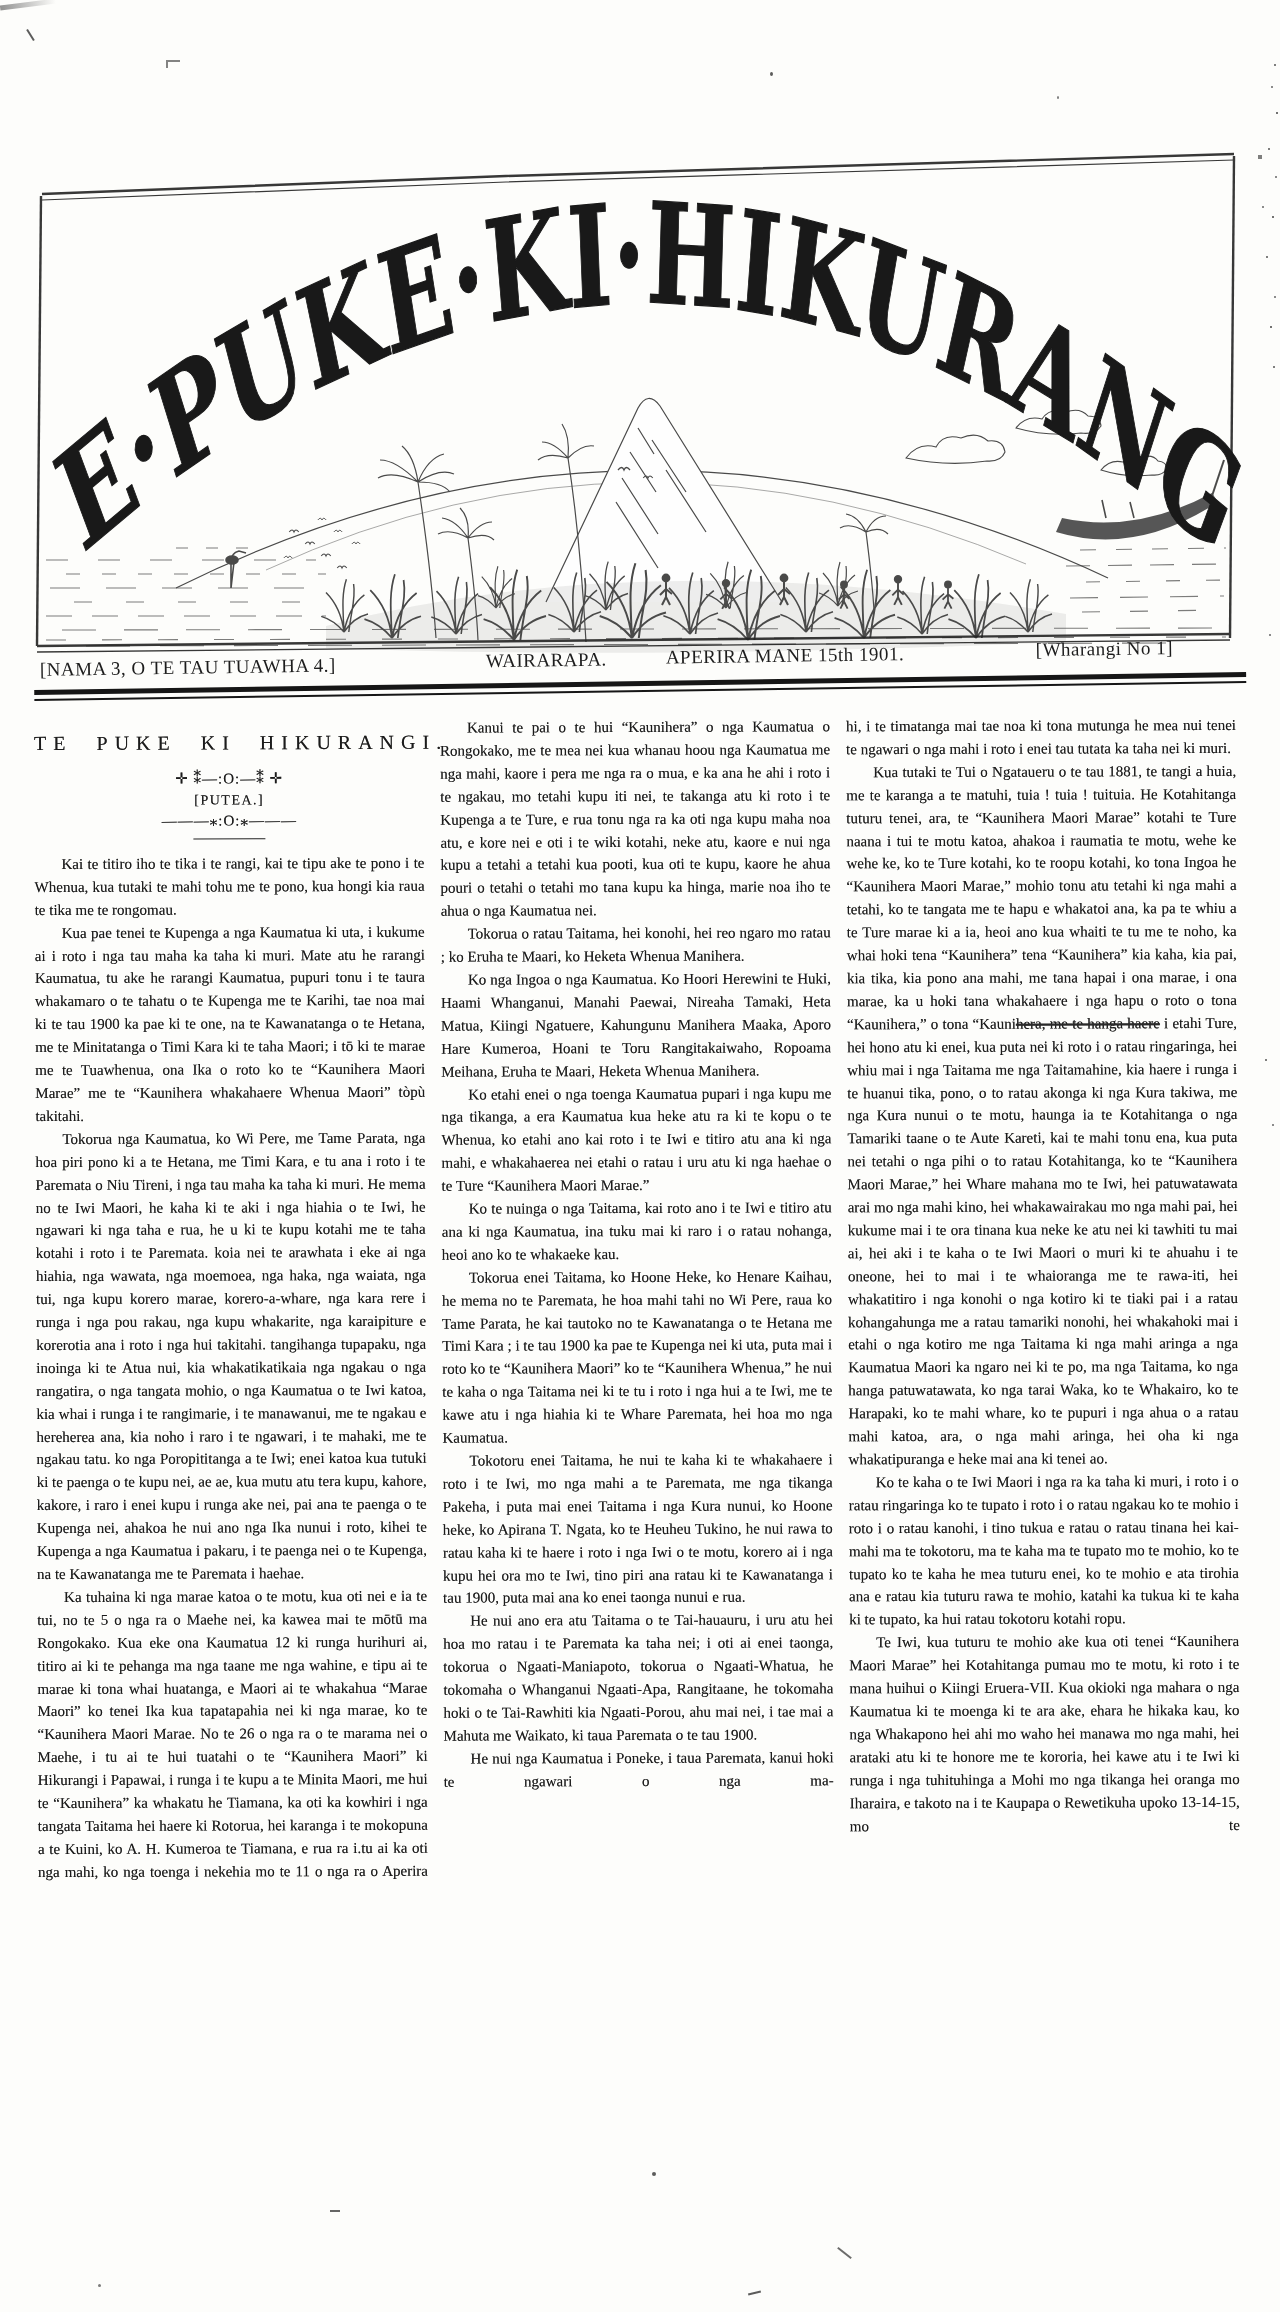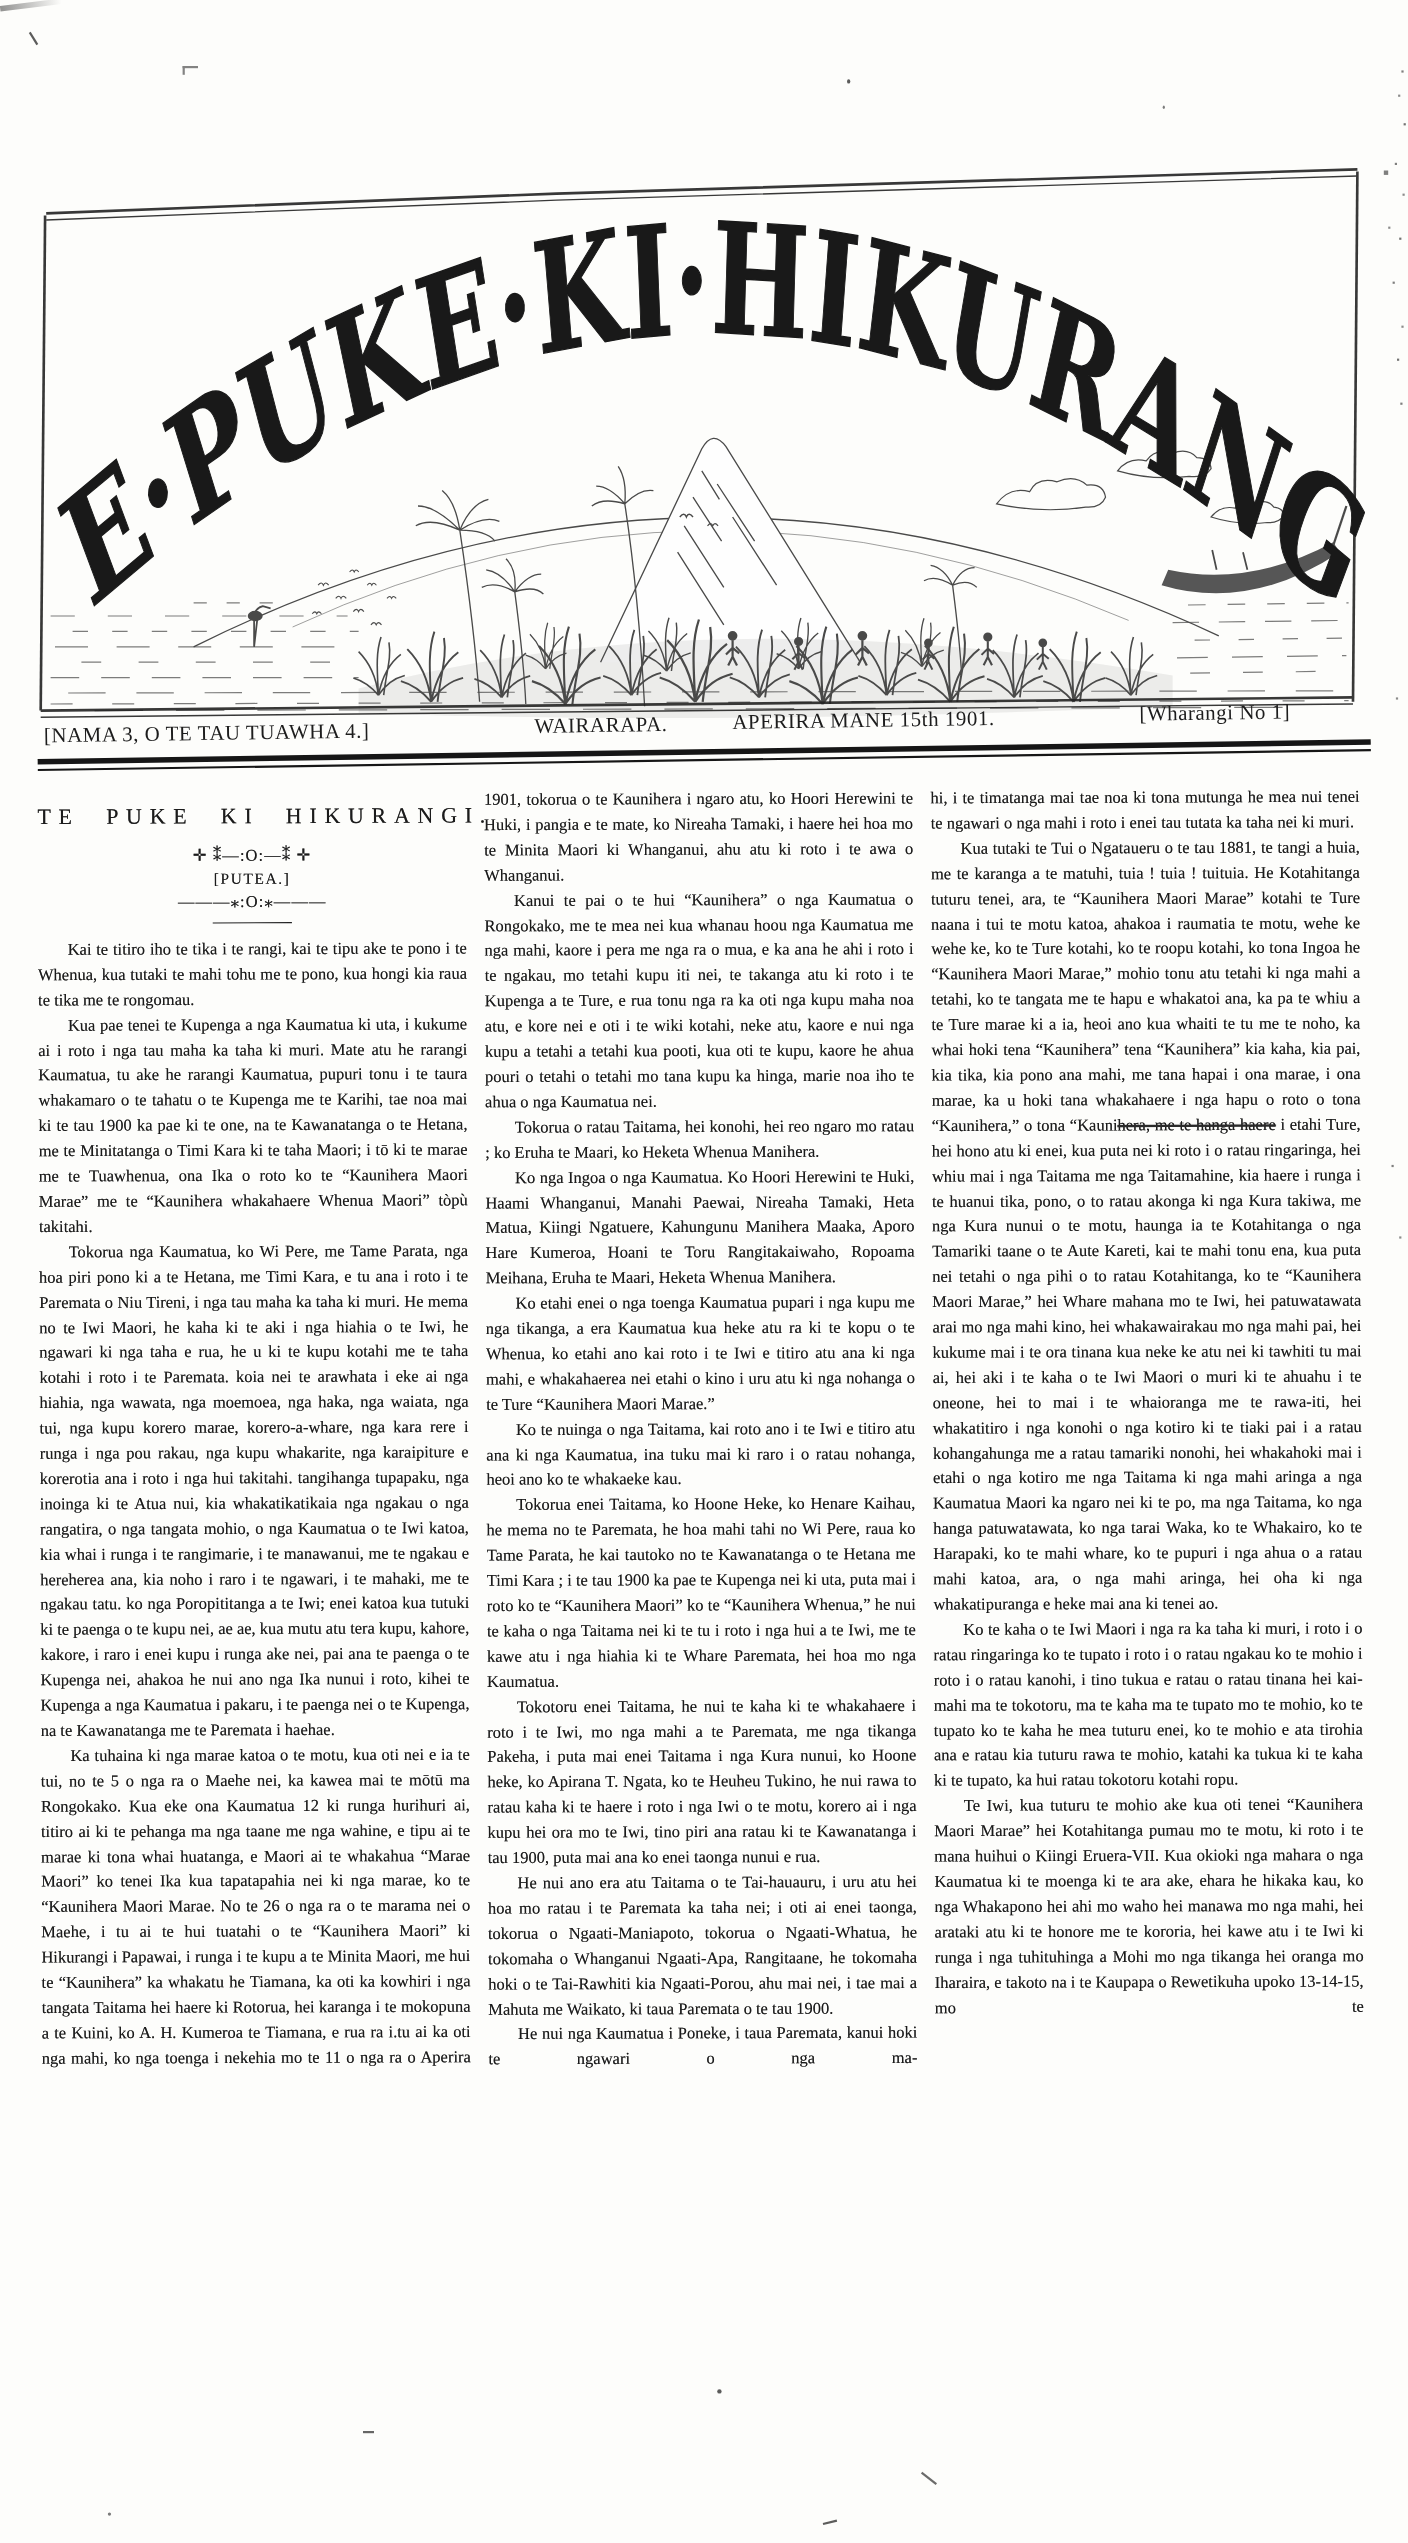--- a/index.html
+++ b/index.html
@@ -201,25 +201,24 @@
       <div class="orn orn-label">[PUTEA.]</div>
       <div class="orn">———⁎:O:⁎———</div>
       <div class="short-rule"></div>
       <p>Kai te titiro iho te tika i te rangi, kai te tipu ake te pono i te Whenua, kua tutaki te mahi tohu me te pono, kua hongi kia raua te tika me te rongomau.</p>
       <p>Kua pae tenei te Kupenga a nga Kaumatua ki uta, i kukume ai i roto i nga tau maha ka taha ki muri.  Mate atu he rarangi Kaumatua, tu ake he rarangi Kaumatua, pupuri tonu i te taura whakamaro o te tahatu o te Kupenga me te Karihi, tae noa mai ki te tau 1900 ka pae ki te one, na te Kawanatanga o te Hetana, me te Minitatanga o Timi Kara ki te taha Maori; i tō ki te marae me te Tuawhenua, ona Ika o roto ko te “Kaunihera Maori Marae” me te “Kaunihera whakahaere Whenua Maori” tòpù takitahi.</p>
       <p>Tokorua nga Kaumatua, ko Wi Pere, me Tame Parata, nga hoa piri pono ki a te Hetana, me Timi Kara, e tu ana i roto i te Paremata o Niu Tireni, i nga tau maha ka taha ki muri.  He mema no te Iwi Maori, he kaha ki te aki i nga hiahia o te Iwi, he ngawari ki nga taha e rua, he u ki te kupu kotahi me te taha kotahi i roto i te Paremata. koia nei te arawhata i eke ai nga hiahia, nga wawata, nga moemoea, nga haka, nga waiata, nga tui, nga kupu korero marae, korero-a-whare, nga kara rere i runga i nga pou rakau, nga kupu whakarite, nga karaipiture e korerotia ana i roto i nga hui takitahi. tangihanga tupapaku, nga inoinga ki te Atua nui, kia whakatikatikaia nga ngakau o nga rangatira, o nga tangata mohio, o nga Kaumatua o te Iwi katoa, kia whai i runga i te rangimarie, i te manawanui, me te ngakau e hereherea ana, kia noho i raro i te ngawari, i te mahaki, me te ngakau tatu. ko nga Poropititanga a te Iwi; enei katoa kua tutuki ki te paenga o te kupu nei, ae ae, kua mutu atu tera kupu, kahore, kakore, i raro i enei kupu i runga ake nei, pai ana te paenga o te Kupenga nei, ahakoa he nui ano nga Ika nunui i roto, kihei te Kupenga a nga Kaumatua i pakaru, i te paenga nei o te Kupenga, na te Kawanatanga me te Paremata i haehae.</p>
       <p class="flush-last">Ka tuhaina ki nga marae katoa o te motu, kua oti nei e ia te tui, no te 5 o nga ra o Maehe nei, ka kawea mai te mōtū ma Rongokako.  Kua eke ona Kaumatua 12 ki runga hurihuri ai, titiro ai ki te pehanga ma nga taane me nga wahine, e tipu ai te marae ki tona whai huatanga, e Maori ai te whakahua “Marae Maori” ko tenei Ika kua tapatapahia nei ki nga marae, ko te “Kaunihera Maori Marae.  No te 26 o nga ra o te marama nei o Maehe, i tu ai te hui tuatahi o te “Kaunihera Maori” ki Hikurangi i Papawai, i runga i te kupu a te Minita Maori, me hui te “Kaunihera” ka whakatu he Tiamana, ka oti ka kowhiri i nga tangata Taitama hei haere ki Rotorua, hei karanga i te mokopuna a te Kuini, ko A. H. Kumeroa te Tiamana, e rua ra i.tu ai ka oti nga mahi, ko nga toenga i nekehia mo te 11 o nga ra o Aperira</p>
     </div>
 
     <div class="col">
-      <p class="noindent">1901, tokorua o te Kaunihera i ngaro atu, ko Hoori Herewini te Huki, i pangia e te mate, ko Nireaha Tamaki, i haere hei hoa mo te Minita Maori ki Whanganui, ahu atu ki roto i te awa o Whanganui.</p>
       <p>Kanui te pai o te hui “Kaunihera” o nga Kaumatua o Rongokako, me te mea nei kua whanau hoou nga Kaumatua me nga mahi, kaore i pera me nga ra o mua, e ka ana he ahi i roto i te ngakau, mo tetahi kupu iti nei, te takanga atu ki roto i te Kupenga a te Ture, e rua tonu nga ra ka oti nga kupu maha noa atu, e kore nei e oti i te wiki kotahi, neke atu, kaore e nui nga kupu a tetahi a tetahi kua pooti, kua oti te kupu, kaore he ahua pouri o tetahi o tetahi mo tana kupu ka hinga, marie noa iho te ahua o nga Kaumatua nei.</p>
       <p>Tokorua o ratau Taitama, hei konohi, hei reo ngaro mo ratau ; ko Eruha te Maari, ko Heketa Whenua Manihera.</p>
       <p>Ko nga Ingoa o nga Kaumatua.  Ko Hoori Herewini te Huki, Haami Whanganui, Manahi Paewai, Nireaha Tamaki, Heta Matua, Kiingi Ngatuere, Kahungunu Manihera Maaka, Aporo Hare Kumeroa, Hoani te Toru Rangitakaiwaho, Ropoama Meihana, Eruha te Maari, Heketa Whenua Manihera.</p>
-      <p>Ko etahi enei o nga toenga Kaumatua pupari i nga kupu me nga tikanga,  a era Kaumatua kua heke atu ra ki te kopu o te Whenua, ko etahi ano kai roto i te Iwi e titiro atu ana ki nga mahi, e whakahaerea nei etahi o kino i uru atu ki nga nohanga o te Ture “Kaunihera Maori Marae.”</p>
+      <p>Ko etahi enei o nga toenga Kaumatua pupari i nga kupu me nga tikanga,  a era Kaumatua kua heke atu ra ki te kopu o te Whenua, ko etahi ano kai roto i te Iwi e titiro atu ana ki nga mahi, e whakahaerea nei etahi o ratau i uru atu ki nga haehae o te Ture “Kaunihera Maori Marae.”</p>
       <p>Ko te nuinga o nga Taitama, kai roto ano i te Iwi e titiro atu ana ki nga Kaumatua, ina tuku mai ki raro i o ratau nohanga, heoi ano ko te whakaeke kau.</p>
       <p>Tokorua enei Taitama, ko Hoone Heke, ko Henare Kaihau, he mema no te Paremata, he hoa mahi tahi no Wi Pere, raua ko Tame Parata, he kai tautoko no te Kawanatanga o te Hetana me Timi Kara ; i te tau 1900 ka pae te Kupenga nei ki uta, puta mai i roto ko te “Kaunihera Maori” ko te “Kaunihera Whenua,” he nui te kaha o nga Taitama nei ki te tu i roto i nga hui a te Iwi, me te kawe atu i nga hiahia ki te Whare Paremata, hei hoa mo nga Kaumatua.</p>
       <p>Tokotoru enei Taitama, he nui te kaha ki te whakahaere i roto i te Iwi,  mo nga mahi a te Paremata,  me nga tikanga Pakeha, i puta mai enei Taitama i nga Kura nunui, ko Hoone heke, ko Apirana T. Ngata, ko te Heuheu Tukino, he nui rawa to ratau kaha ki te haere i roto i nga Iwi o te motu, korero ai i nga kupu hei ora mo te Iwi, tino piri ana ratau ki te Kawanatanga i tau 1900, puta mai ana ko enei taonga nunui e rua.</p>
       <p>He nui ano era atu Taitama o te Tai-hauauru, i uru atu hei hoa mo ratau i te Paremata ka taha nei; i oti ai enei taonga, tokorua o Ngaati-Maniapoto, tokorua o Ngaati-Whatua, he tokomaha o Whanganui Ngaati-Apa, Rangitaane, he tokomaha hoki o te Tai-Rawhiti kia Ngaati-Porou, ahu mai nei, i tae mai a Mahuta me Waikato, ki taua Paremata o te tau 1900.</p>
       <p class="flush-last">He nui nga Kaumatua i Poneke, i taua Paremata, kanui hoki te ngawari o nga ma-</p>
     </div>
 
     <div class="col">
       <p class="noindent">hi, i te timatanga mai tae noa ki tona mutunga he mea nui tenei te ngawari o nga mahi i roto i enei tau tutata ka taha nei ki muri.</p>
       <p><span>Kua tutaki te Tui o Ngataueru o te tau 1881, te tangi a huia, me te karanga a te matuhi, tuia ! tuia ! tuituia.  He Kotahitanga tuturu tenei, ara, te “Kaunihera Maori Marae” kotahi te Ture naana i tui te motu katoa, ahakoa i raumatia te motu, wehe ke wehe ke, ko te Ture kotahi, ko te roopu kotahi, ko tona Ingoa he “Kaunihera Maori Marae,” mohio tonu atu tetahi ki nga mahi a tetahi, ko te tangata me te hapu e whakatoi ana, ka pa te whiu a te Ture marae ki a ia, heoi ano kua whaiti te tu me te noho, ka whai hoki tena “Kaunihera” tena “Kaunihera” kia kaha, kia pai, kia tika, kia pono ana mahi, me tana hapai i ona marae, i ona marae, ka u hoki tana whakahaere i nga hapu o roto o tona “Kaunihera,” o tona “Kauni</span><span class="pen-strike">hera, me te hanga haere</span><span> i etahi Ture, hei hono atu ki enei, kua puta nei ki roto i o ratau ringaringa, hei whiu mai i nga Taitama me nga Taitamahine, kia haere i runga i te huanui tika, pono, o to ratau akonga ki nga Kura takiwa, me nga Kura nunui o te motu, haunga ia te Kotahitanga o nga Tamariki taane o te Aute Kareti, kai te mahi tonu ena, kua puta nei tetahi o nga pihi o to ratau Kotahitanga, ko te “Kaunihera Maori Marae,” hei Whare mahana mo te Iwi, hei patuwatawata arai mo nga mahi kino, hei whakawairakau mo nga mahi pai, hei kukume mai i te ora tinana kua  neke ke atu nei ki tawhiti tu mai ai, hei aki i te kaha o te Iwi Maori o muri ki te ahuahu i te oneone, hei to mai i te whaioranga me te rawa-iti, hei whakatitiro i nga konohi o nga kotiro ki te tiaki pai i a ratau kohangahunga me a ratau tamariki nonohi, hei whakahoki mai i etahi o nga kotiro me nga Taitama ki nga mahi aringa a nga Kaumatua Maori ka ngaro nei ki te po, ma nga Taitama, ko nga hanga patuwatawata, ko nga tarai Waka, ko te Whakairo, ko te Harapaki, ko te mahi whare, ko te pupuri i nga ahua o a ratau mahi katoa, ara, o nga mahi aringa, hei oha ki nga whakatipuranga e heke mai ana ki tenei ao.</span></p>

